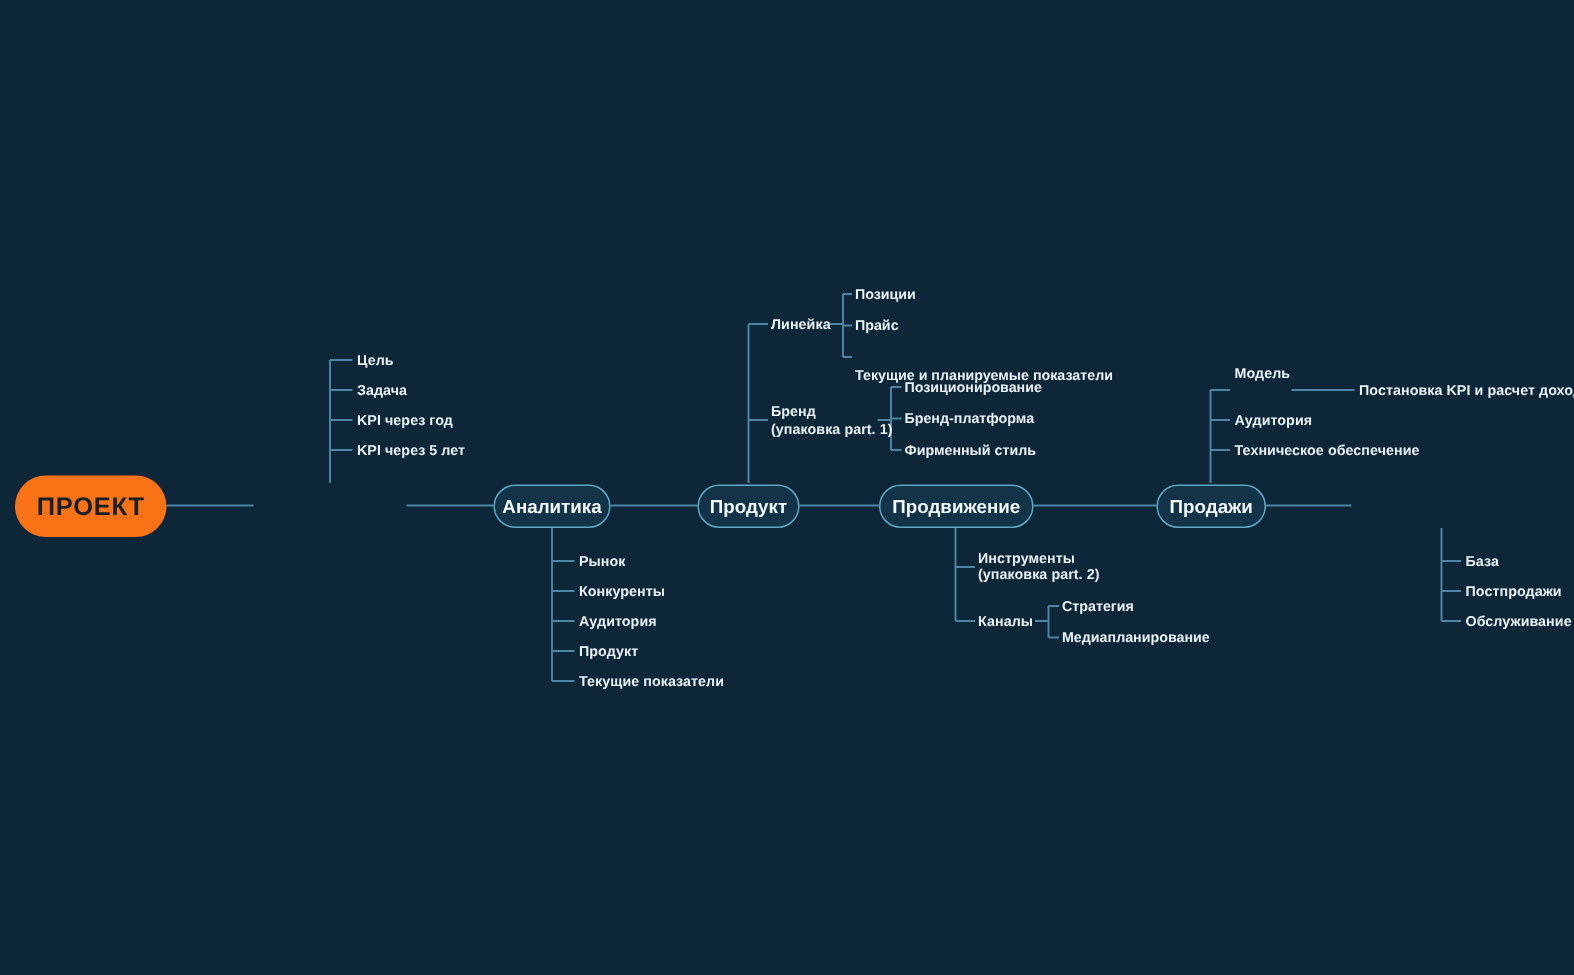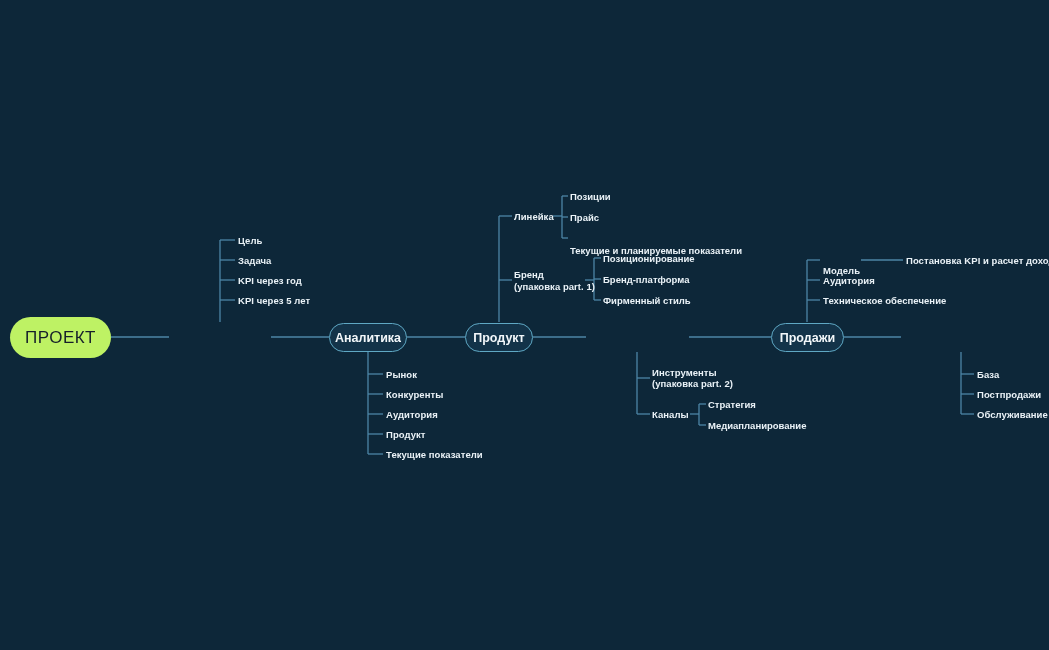--- a/index.html
+++ b/index.html
@@ -31,25 +31,25 @@
   }
   .node {
     position: absolute;
     box-sizing: border-box;
     display: flex;
     align-items: center;
     justify-content: center;
     white-space: nowrap;
   }
   .root-node {
-    background: #bef264;
+    background: #f97316;
     color: #16202a;
     border-radius: 22px;
     font-size: 17px;
-    font-weight: 400;
+    font-weight: 700;
     letter-spacing: 0.5px;
     height: 41px;
   }
   .branch-node {
     background: #133349;
     border: 1.6px solid #5fa8c4;
     border-radius: 17px;
     font-size: 12.5px;
     font-weight: 700;
     height: 29px;
@@ -147,20 +147,23 @@
 
 
   <div class="node branch-node" style="left:329px; top:323px; width:78px;">
     <span>Аналитика</span>
   </div>
 
   <div class="node branch-node" style="left:465px; top:323px; width:68px;">
     <span>Продукт</span>
   </div>
 
+  <div class="node branch-node" style="left:586px; top:323px; width:103px;">
+    <span>Продвижение</span>
+  </div>
 
   <div class="node branch-node" style="left:771px; top:323px; width:73px;">
     <span>Продажи</span>
   </div>
 
 
   <div class="leaf" style="left:238px; top:235px;">Цель</div>
   <div class="leaf" style="left:238px; top:255px;">Задача</div>
   <div class="leaf" style="left:238px; top:275px;">KPI через год</div>
   <div class="leaf" style="left:238px; top:295px;">KPI через 5 лет</div>
@@ -187,21 +190,21 @@
 
   <div class="leaf two-line" style="left:652px; top:367px;">
     <div>Инструменты</div>
     <div>(упаковка part. 2)</div>
   </div>
   <div class="leaf" style="left:652px; top:409px;">Каналы</div>
 
   <div class="leaf-sub" style="left:708px; top:399px;">Стратегия</div>
   <div class="leaf-sub" style="left:708px; top:420px;">Медиапланирование</div>
 
-  <div class="leaf" style="left:823px; top:265px;">Модель</div>
+  <div class="leaf" style="left:823px; top:244px;">Модель</div>
   <div class="leaf" style="left:906px; top:255px;">Постановка KPI и расчет дохода</div>
   <div class="leaf" style="left:823px; top:275px;">Аудитория</div>
   <div class="leaf" style="left:823px; top:295px;">Техническое обеспечение</div>
 
   <div class="leaf" style="left:977px; top:369px;">База</div>
   <div class="leaf" style="left:977px; top:389px;">Постпродажи</div>
   <div class="leaf" style="left:977px; top:409px;">Обслуживание</div>
 
 </div>
 

